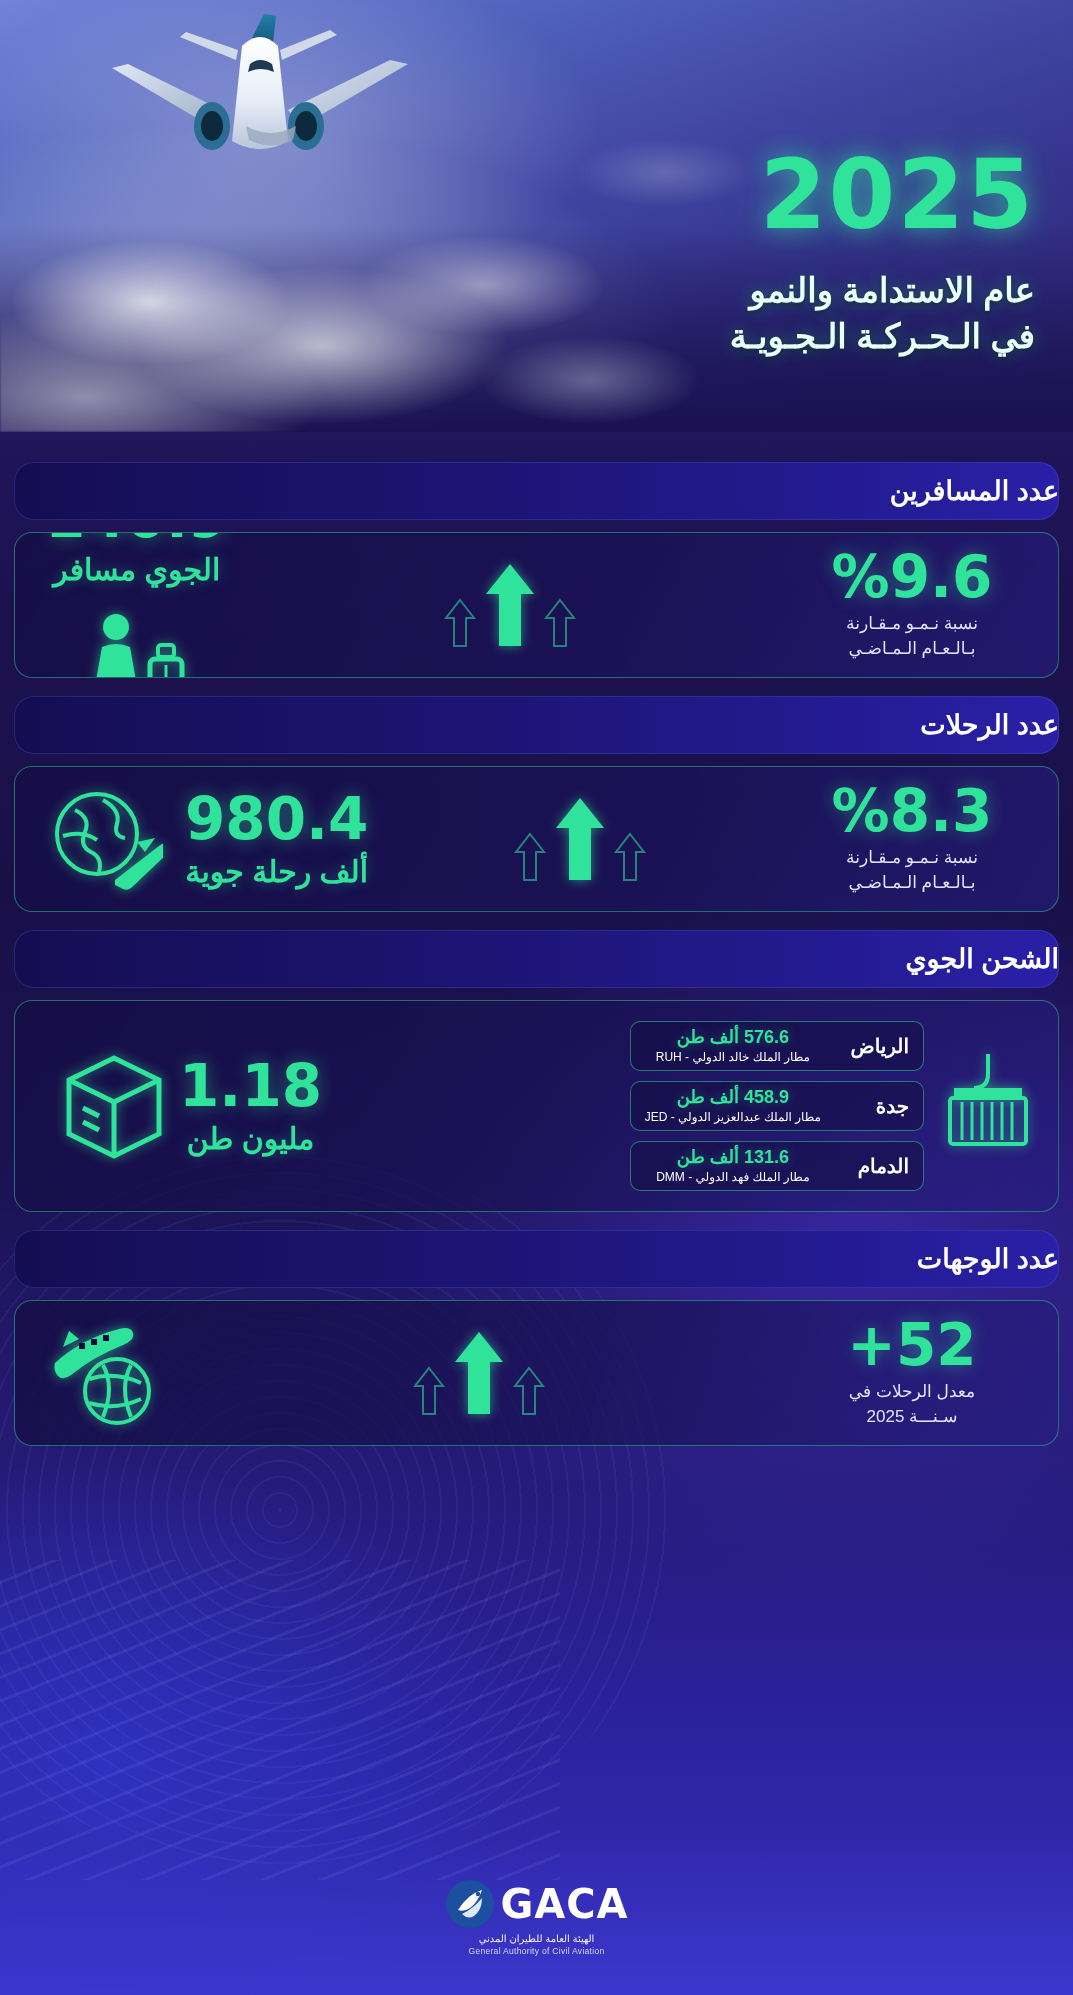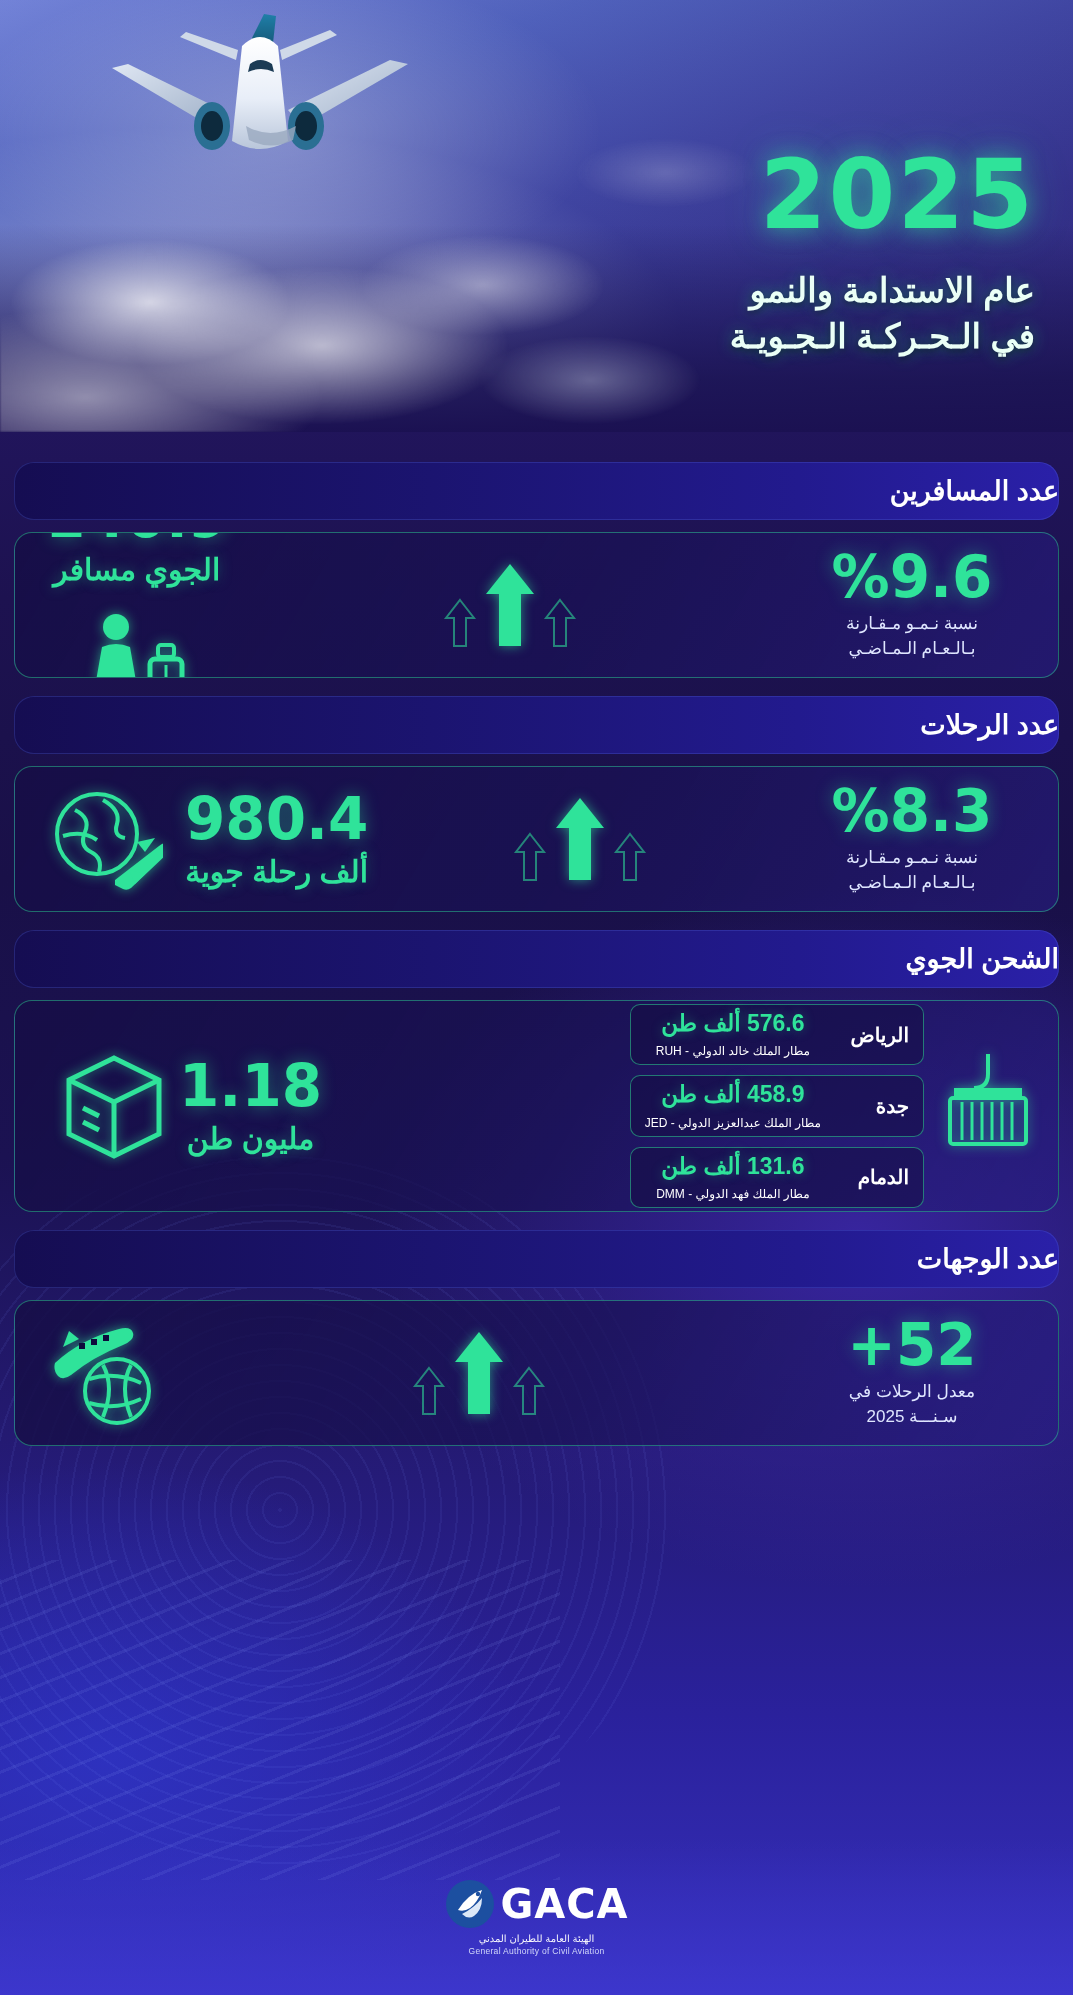--- a/index.html
+++ b/index.html
@@ -156,29 +156,29 @@
   .cargo-city {
     color: #ffffff;
     font-size: 20px;
     font-weight: 700;
     min-width: 88px;
     text-align: right;
   }
   .cargo-vals { flex: 1; text-align: center; }
   .cargo-amount {
     color: #2fe39a;
-    font-size: 23px;
+    font-size: 18px;
     font-weight: 800;
     line-height: 1.1;
     text-shadow: 0 0 12px rgba(47,227,154,0.35);
   }
   .cargo-airport {
     color: #ffffff;
     font-size: 12px;
-    margin-top: 8px;
+    margin-top: 2px;
   }
 
   
   .footer {
     position: absolute;
     left: 0; right: 0; bottom: 0;
     height: 156px;
     display: flex; align-items: center; justify-content: center;
     background: linear-gradient(180deg, rgba(54,48,190,0.0) 0%, rgba(58,52,200,0.45) 45%, rgba(62,56,210,0.75) 100%);
   }

